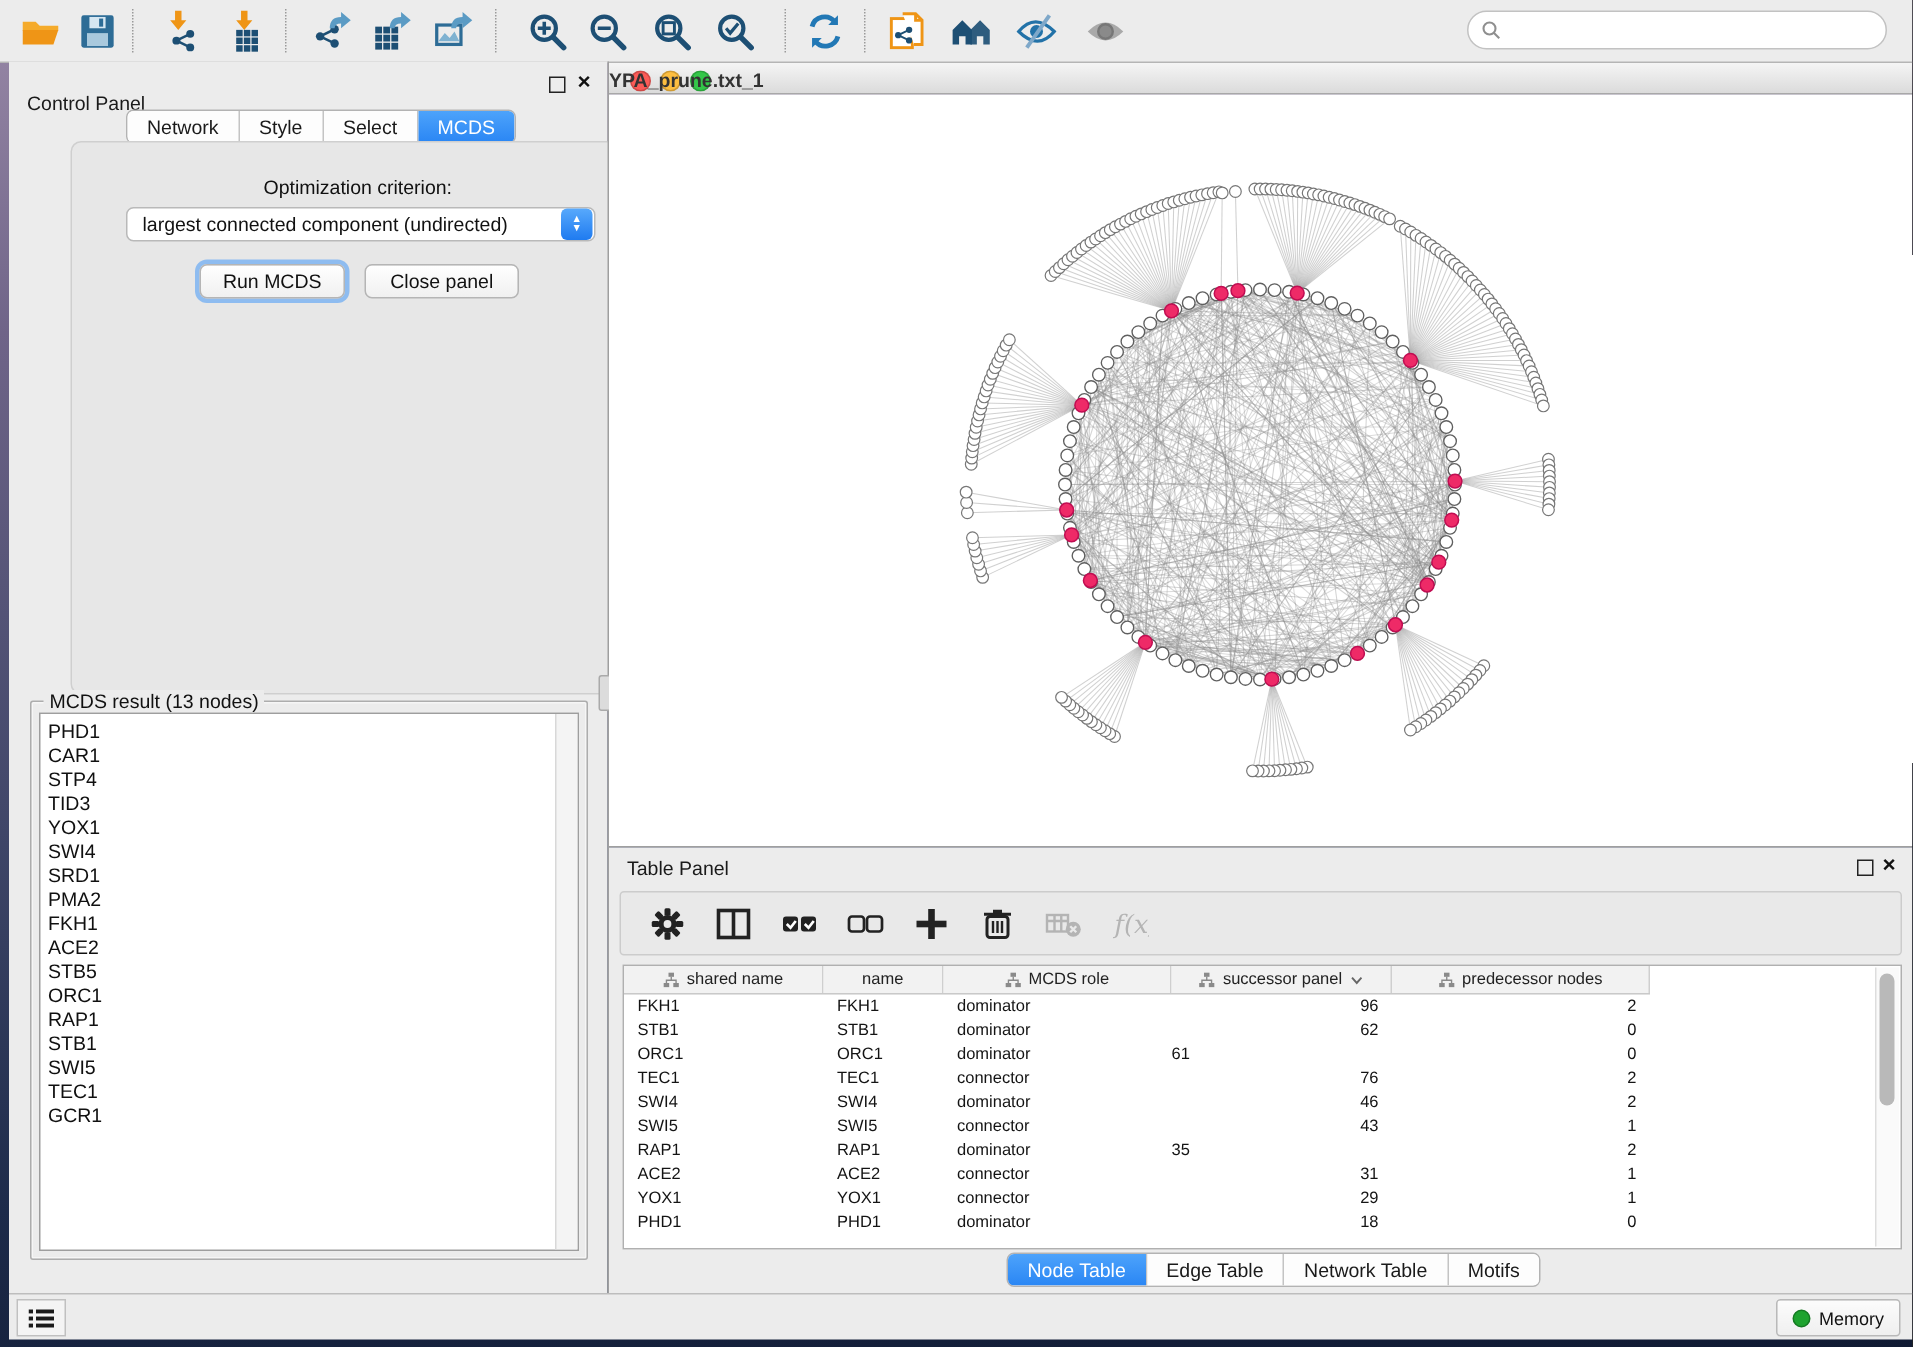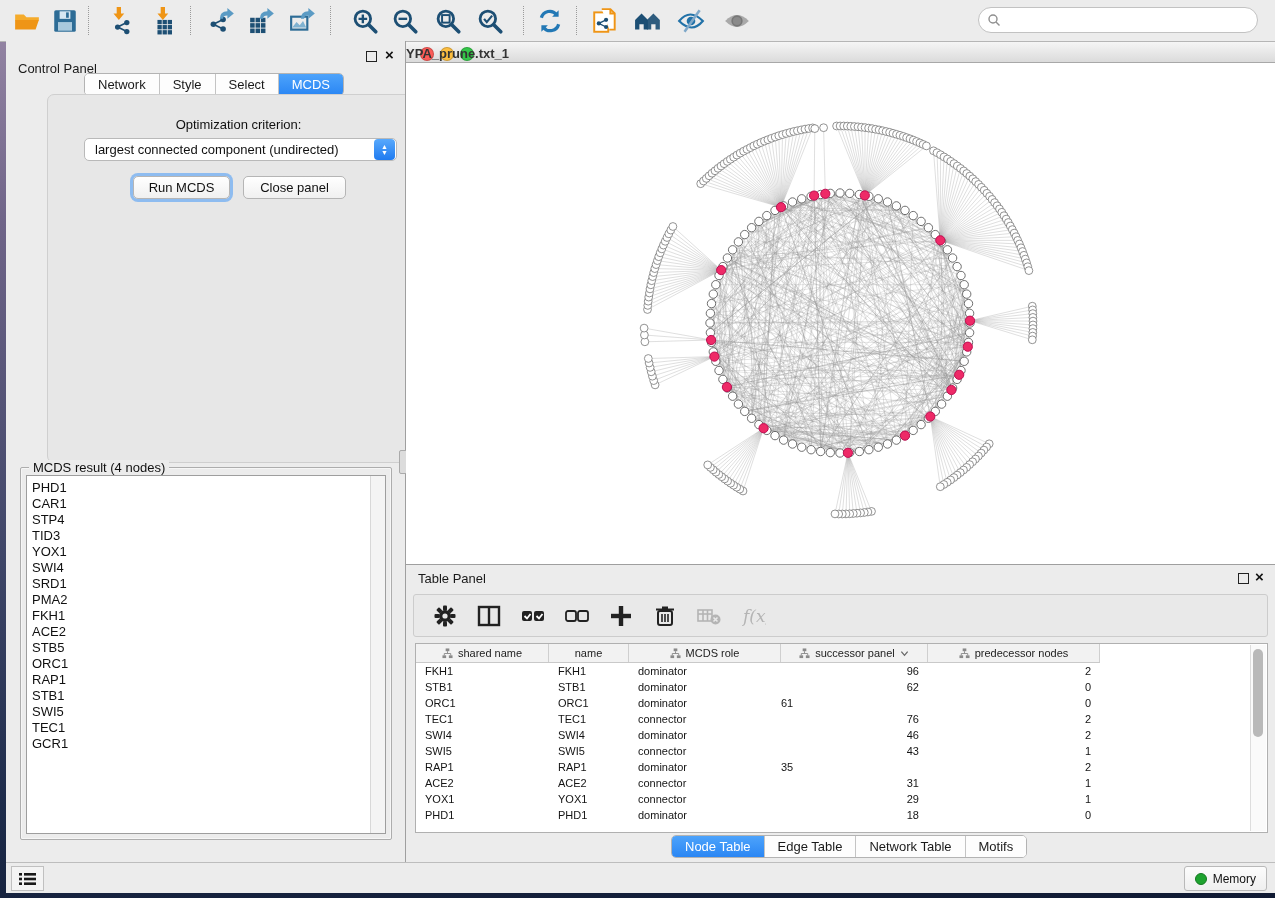--- a/index.html
+++ b/index.html
@@ -242,21 +242,21 @@
         <div class="combo-text">largest connected component (undirected)</div>
         <div class="combo-btn">
             <span>▲</span>
             <span>▼</span>
           </div>
       </div>
       <div class="btn focus" style="left:85px;top:81px;width:97px;">Run MCDS</div>
       <div class="btn" style="left:195px;top:81px;width:103px;">Close panel</div>
     </div>
     <div class="groupbox">
-      <div class="group-label">MCDS result (4 nodes)</div>
+      <div class="group-label">MCDS result (13 nodes)</div>
       <div class="mcds-list">
         <div id="mcds-items" style="padding-top:4px;">
             <div class="mcds-item">PHD1</div>
             <div class="mcds-item">CAR1</div>
             <div class="mcds-item">STP4</div>
             <div class="mcds-item">TID3</div>
             <div class="mcds-item">YOX1</div>
             <div class="mcds-item">SWI4</div>
             <div class="mcds-item">SRD1</div>
             <div class="mcds-item">PMA2</div>

